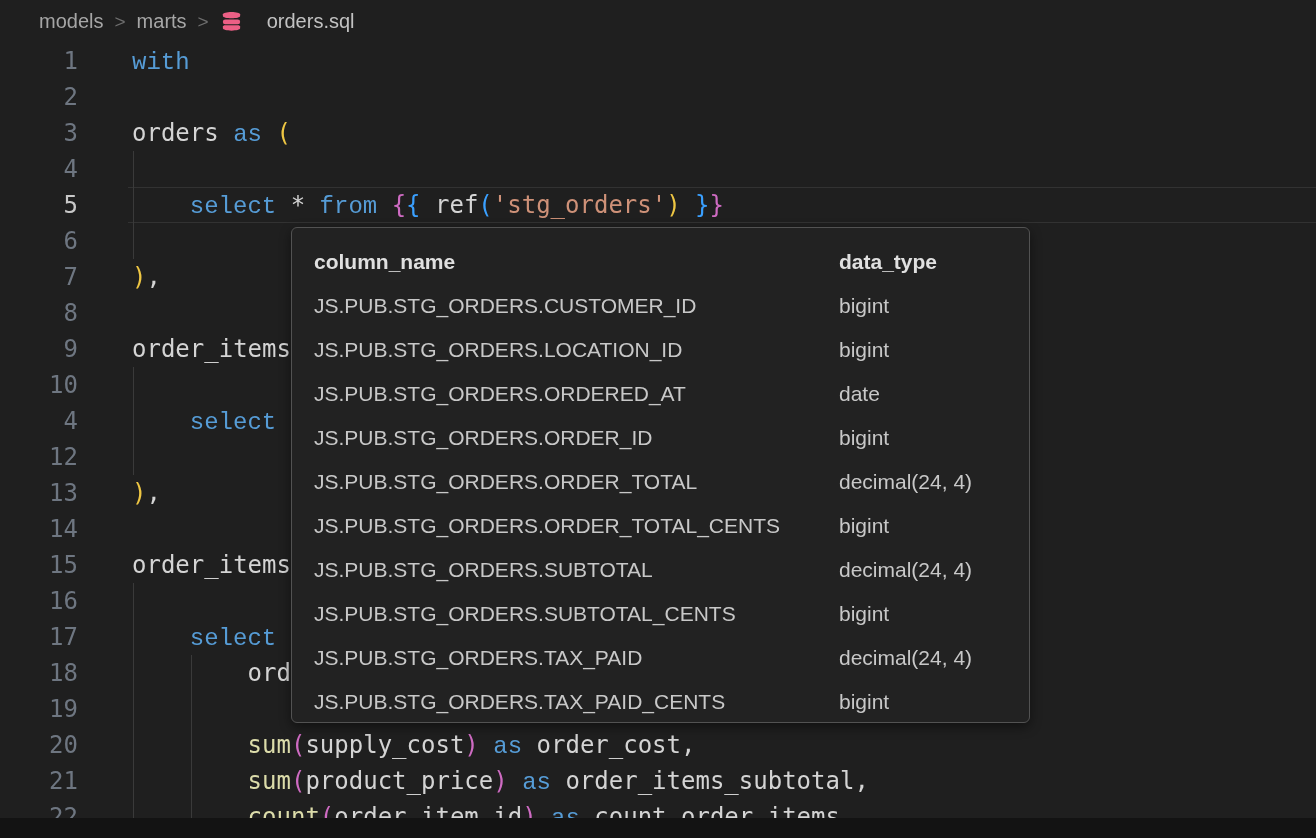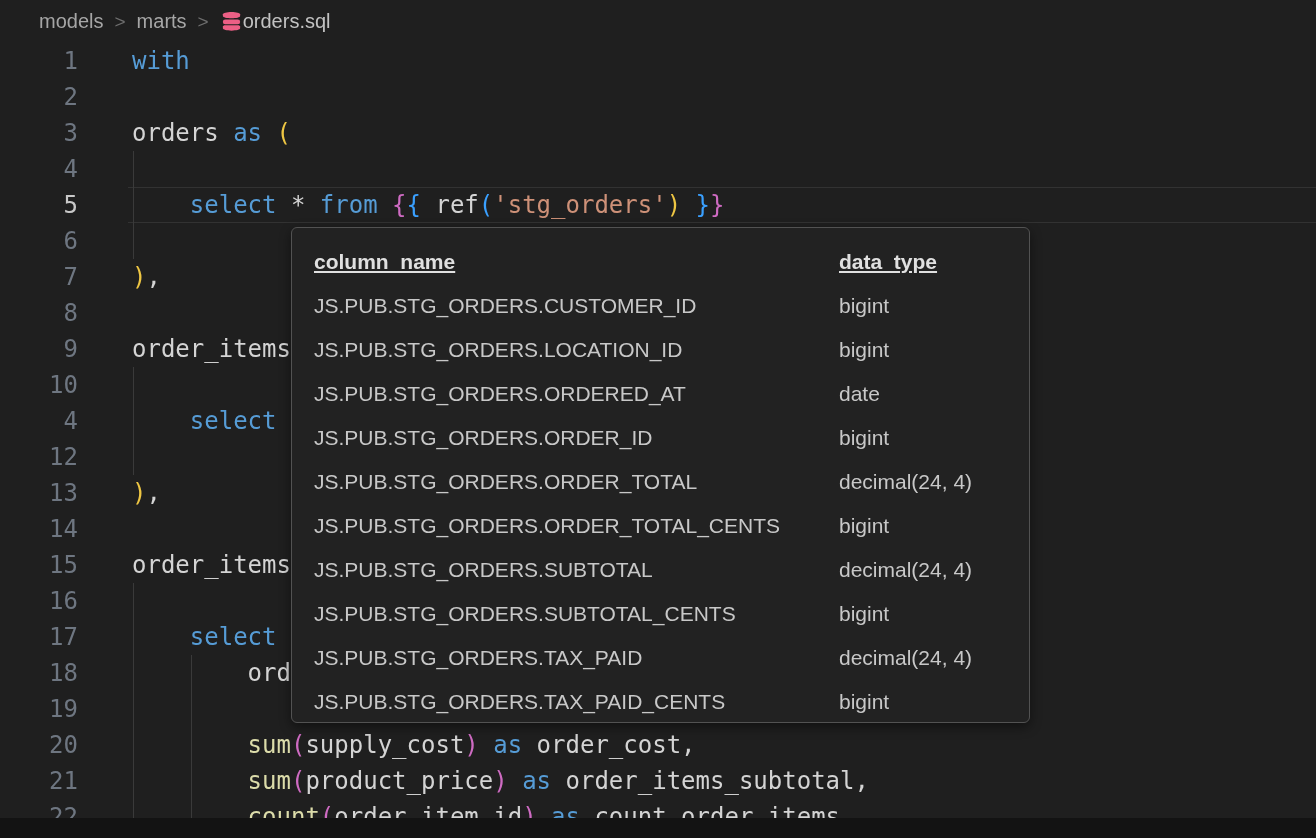--- a/index.html
+++ b/index.html
@@ -12,21 +12,21 @@
   }
   
   .breadcrumbs{
     height:43px;
     display:flex;align-items:center;
     padding-left:39px;gap:11px;
     font-size:20px;
     color:var(--breadcrumb-text,#a6a6a6);
   }
   .bc-sep{color:var(--breadcrumb-separator,#6f6f6f);font-size:19px;}
-  .bc-file{color:var(--breadcrumb-file-text,#c2c2c2);display:flex;align-items:center;gap:0;}
+  .bc-file{color:var(--breadcrumb-file-text,#c2c2c2);display:flex;align-items:center;gap:24px;}
   .db-icon{display:inline-block;width:23px;height:24px;}
   
   .editor{position:relative;}
   .line{
     position:relative;height:36px;display:flex;
     font-family:"DejaVu Sans Mono","Liberation Mono",monospace;
     font-size:24px;line-height:36px;white-space:pre;
   }
   .gutter{
     flex:none;width:78px;text-align:right;
@@ -34,21 +34,21 @@
   }
   .line.active .gutter{color:var(--line-number-active,#c8c8c8);}
   .code{margin-left:54px;color:var(--syntax-text,#d4d4d4);}
   .hl{
     position:absolute;left:128px;right:0;top:0;bottom:0;
     border-top:1px solid var(--current-line-border,#323232);
     border-bottom:1px solid var(--current-line-border,#323232);
     pointer-events:none;
   }
   .guide{position:absolute;top:0;bottom:0;width:1px;background:var(--indent-guide,#3a3a3a);}
-  .t-kw{color:var(--syntax-keyword,#569cd6);}
+  .t-kw{color:var(--syntax-keyword,#569cd6);font-family:Liberation Mono, monospace;}
   .t-fn{color:var(--syntax-function,#dcdcaa);}
   .t-str{color:var(--syntax-string,#ce9178);}
   .t-txt{color:var(--syntax-text,#d4d4d4);text-align:center;}
   .t-gold{color:var(--bracket-gold,#eec643);}
   .t-pink{color:var(--bracket-pink,#ce6bc2);}
   .t-blue{color:var(--bracket-blue,#3aa0ff);}
   
   .popup{
     position:absolute;left:291px;top:227px;width:739px;height:496px;
     box-sizing:border-box;
@@ -58,21 +58,21 @@
     box-shadow:0 4px 12px rgba(0,0,0,.45);
     padding:12px 0 0 22px;
     overflow:hidden;
     font-size:21px;
   }
   .prow{
     display:grid;grid-template-columns:525px 1fr;
     height:44px;align-items:center;
     color:var(--popup-row-text,#c8c8c8);
   }
-  .prow.header{font-weight:bold;color:var(--popup-header-text,#e0e0e0);text-decoration:underline;}
+  .prow.header{font-weight:bold;color:var(--popup-header-text,#e0e0e0);}
   
   .bottom-bar{
     position:absolute;left:0;bottom:0;width:100%;height:20px;
     background:var(--bottom-bar,#131313);
   }
 </style>
 </head>
 <body>
 
 <div class="breadcrumbs">

